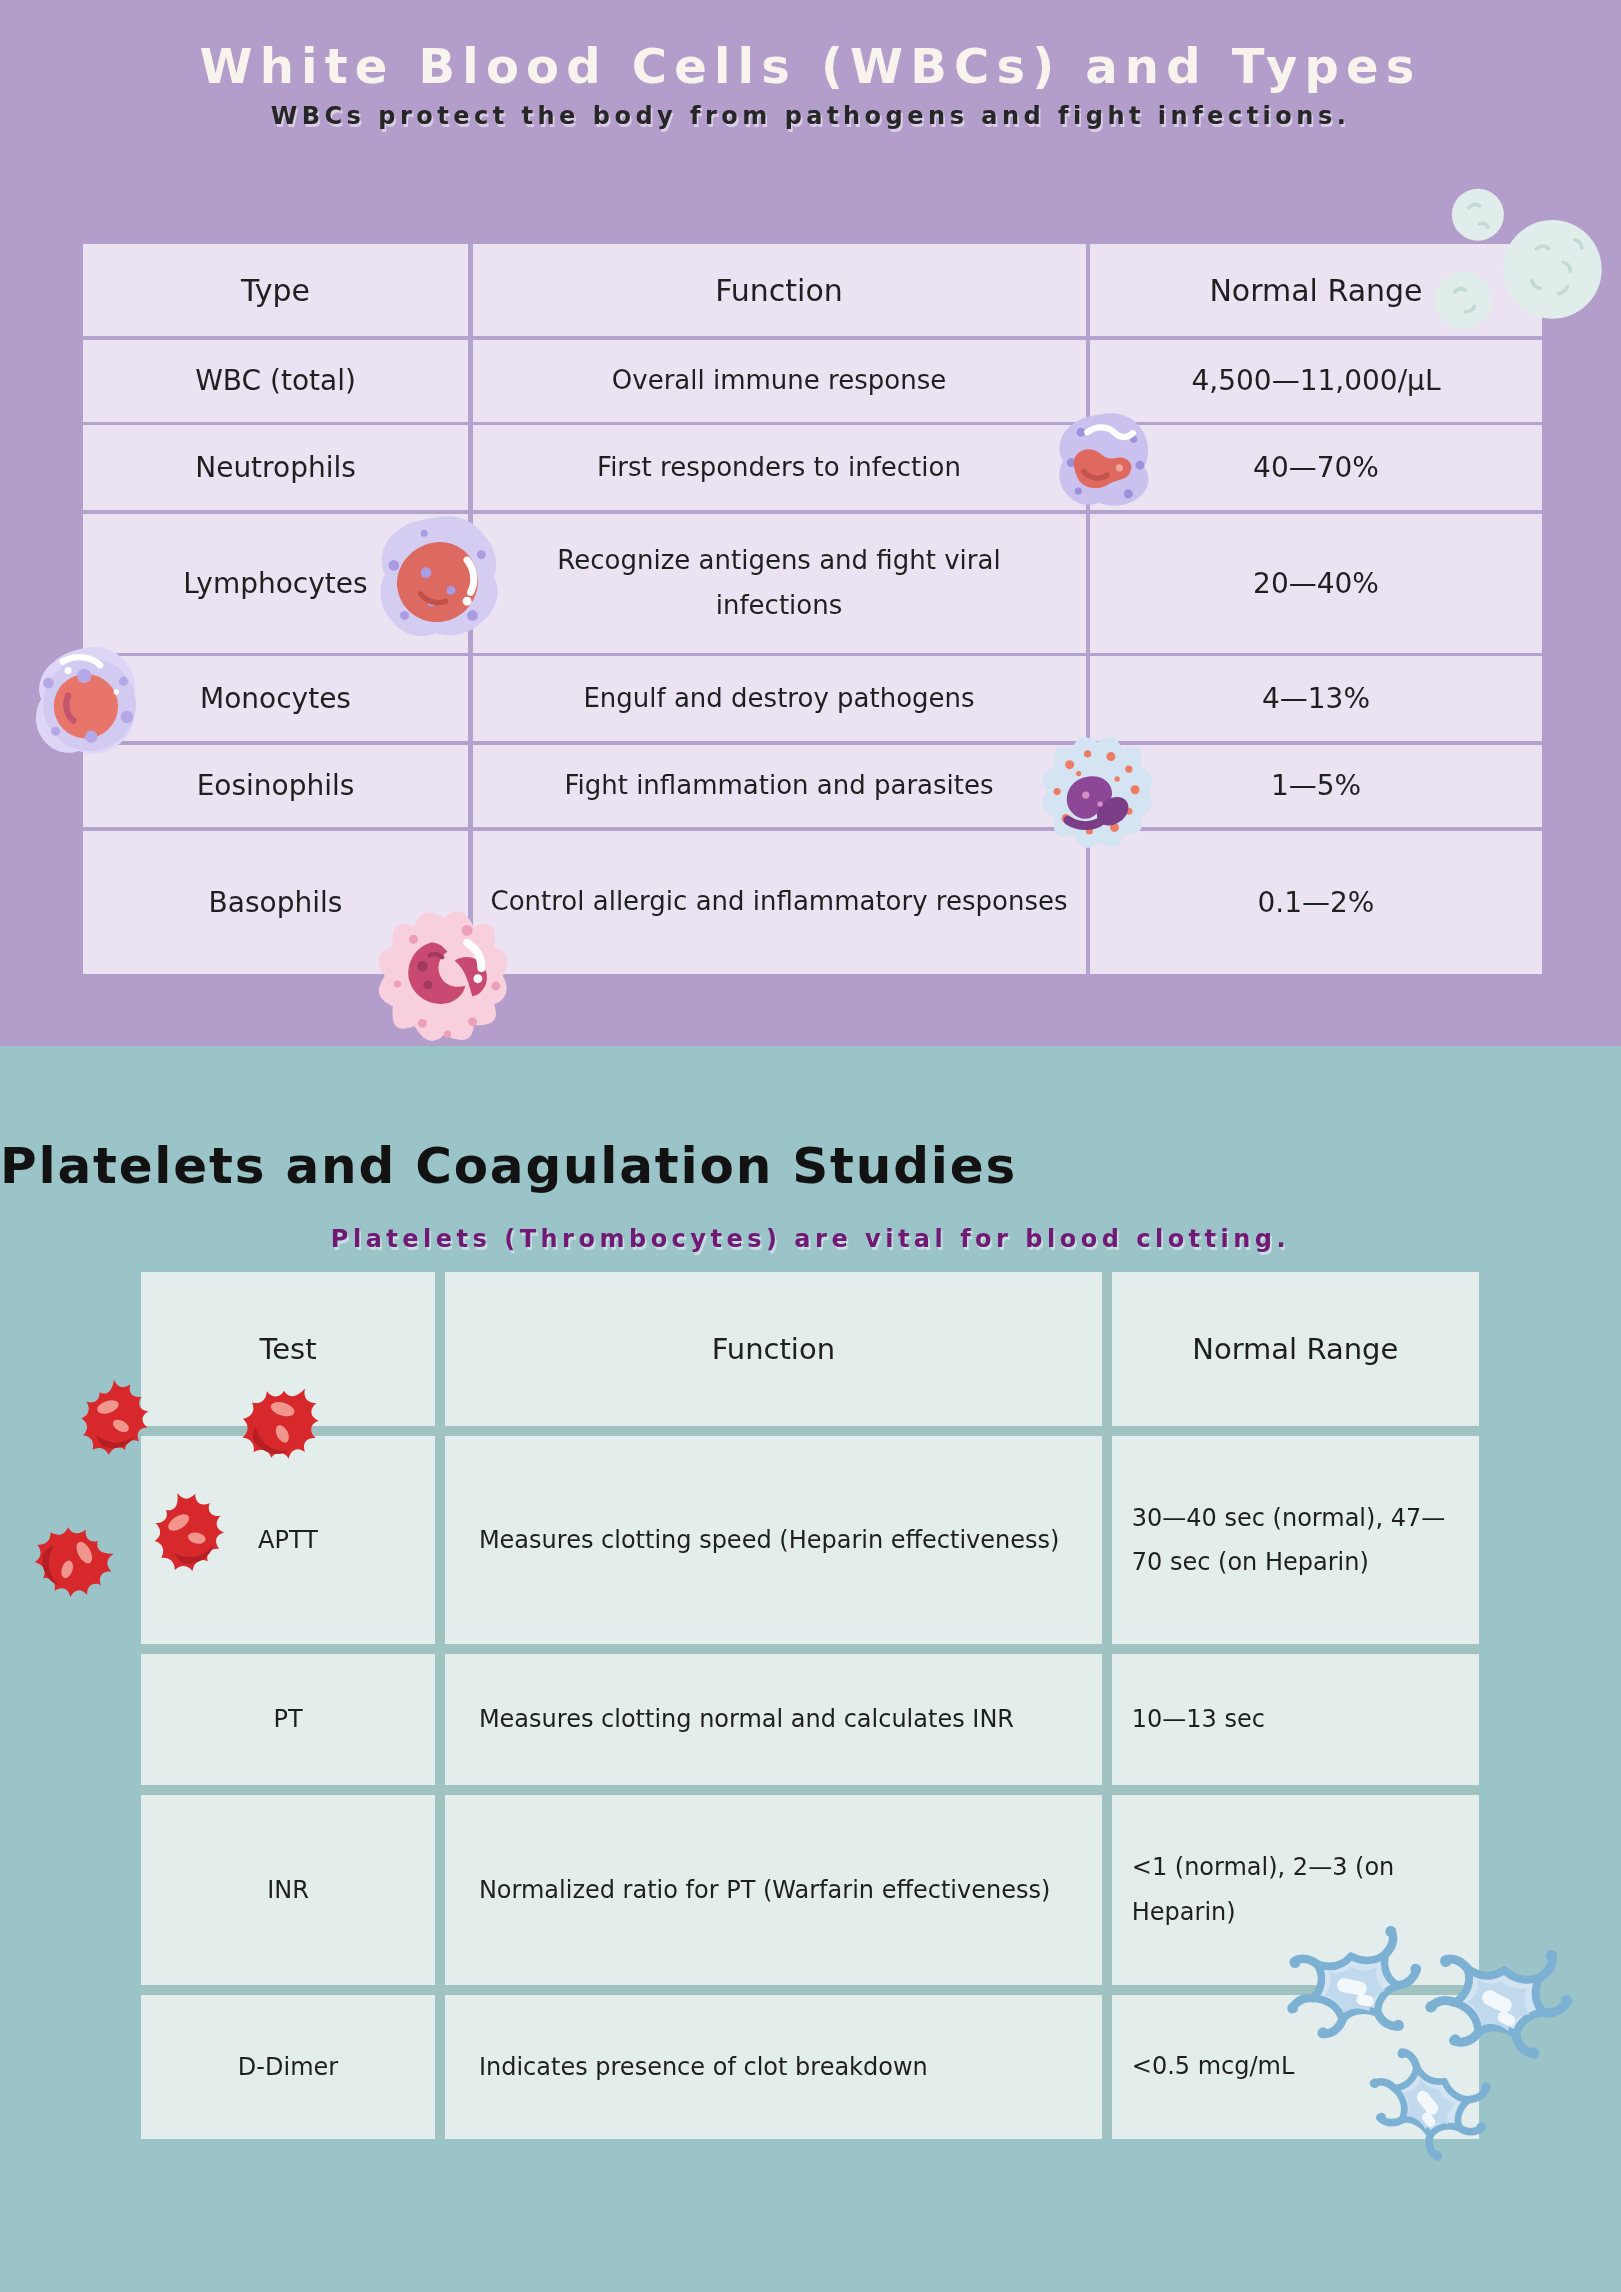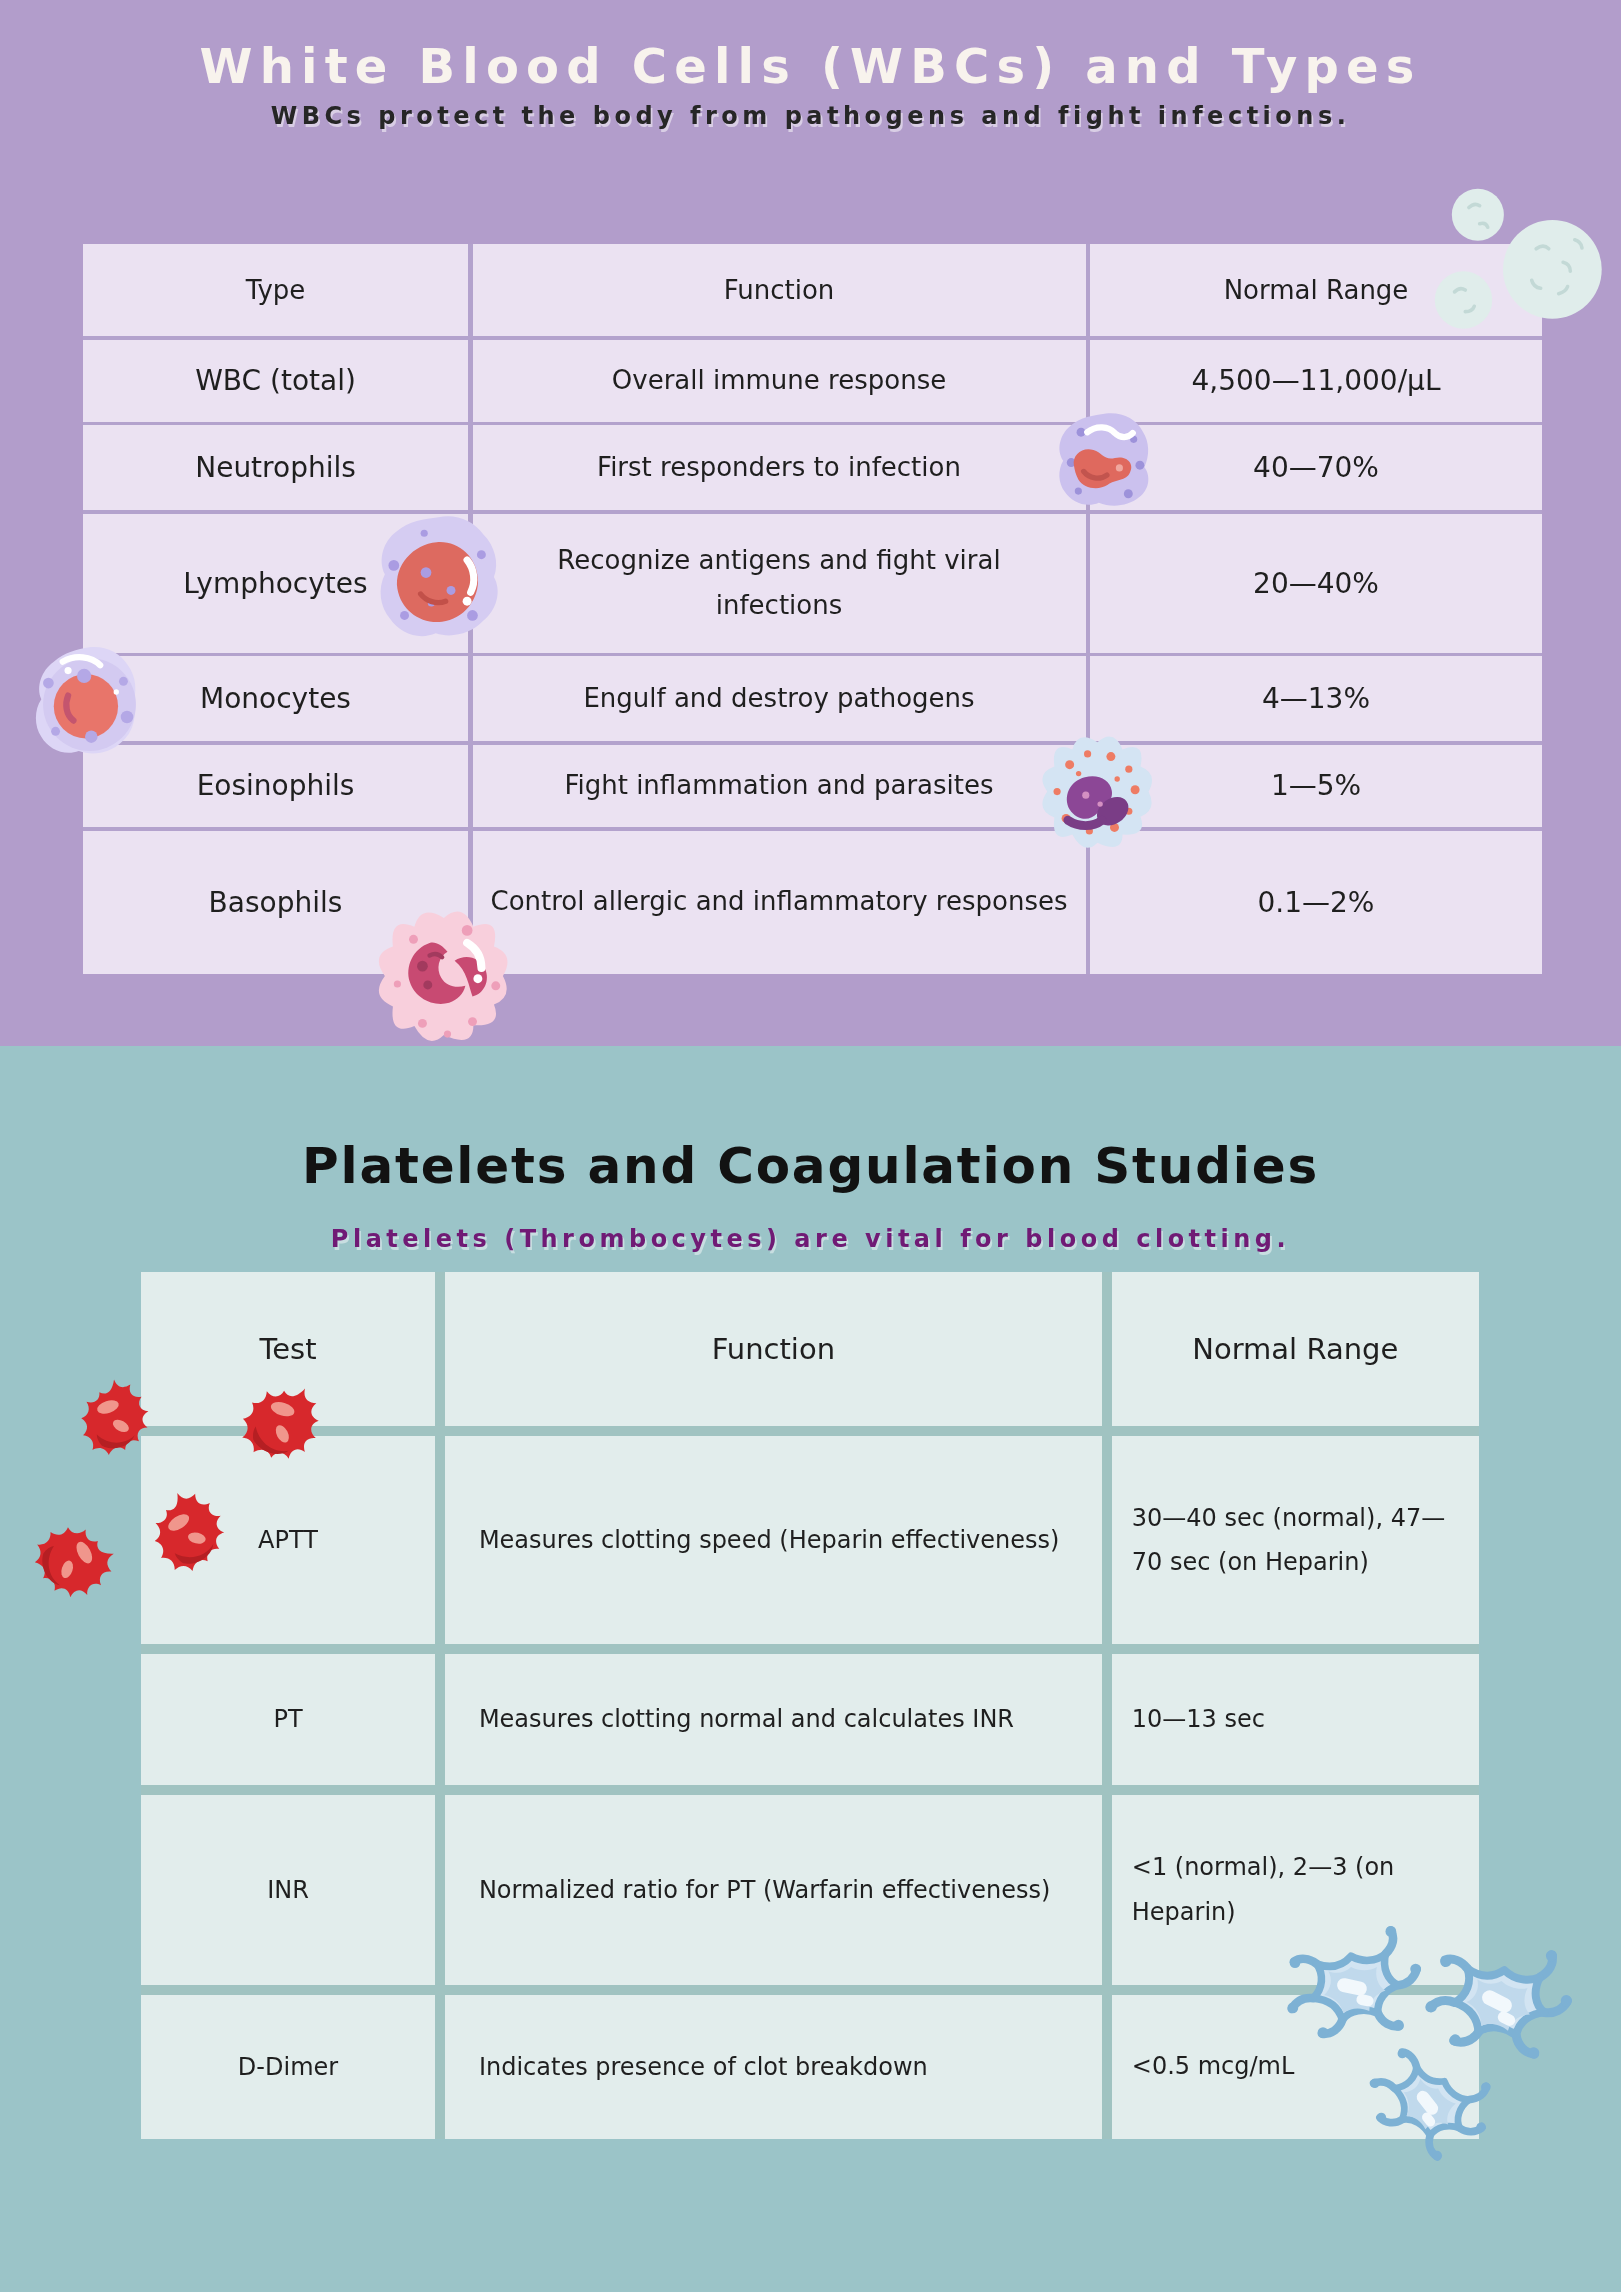--- a/index.html
+++ b/index.html
@@ -13,37 +13,37 @@
   .title1 {
     position:absolute; left:0; top:38px; width:1621px; text-align:center;
     font-size:48px; font-weight:700; letter-spacing:7.2px; color:#f8f3ed; z-index:1;
   }
   .subtitle1 {
     position:absolute; left:0; top:102px; width:1621px; text-align:center;
     font-size:24px; font-weight:600; letter-spacing:4.5px; color:#262626; z-index:1;
     text-shadow:1.8px 2.7px 0 rgba(255,255,255,0.5);
   }
   .title2 {
-    position:absolute; left:0; top:1137px; width:1621px; text-align:center;
+    position:absolute; left:0; top:1137px; width:1621px; text-align:left;
     font-size:50px; font-weight:700; letter-spacing:1.8px; color:#121212; z-index:1;
   }
   .subtitle2 {
     position:absolute; left:0; top:1225px; width:1621px; text-align:center;
     font-size:24px; font-weight:600; letter-spacing:4.5px; color:#701a75; z-index:1;
     text-shadow:1.8px 2.7px 0 rgba(255,255,255,0.45);
   }
 
   .table1 {
     position:absolute; left:83px; top:244px; z-index:2;
     display:grid; grid-template-columns:385px 613px 452px;
     grid-template-rows:92px 82px 85px 139px 85px 82px 143px;
     gap:3.6px 4.5px; background:#b3a2cd;
   }
   .table1 > div { background:#ebe2f2; display:flex; align-items:center; justify-content:center; text-align:center; }
-  .t1-head { font-size:26px; }
+  .t1-head { font-size:30px; }
   .t1-type { font-size:28px; }
   .t1-fn   { font-size:26px; line-height:1.75; padding:0 10.7px; }
   .t1-rng  { font-size:28px; }
   .mw620   { display:inline-block; max-width:555px; }
 
   .table2 {
     position:absolute; left:141px; top:1272px; z-index:2;
     display:grid; grid-template-columns:294px 657px 367px;
     grid-template-rows:154px 208px 131px 190px 144px;
     gap:9.9px; background:#a0c3c1;

